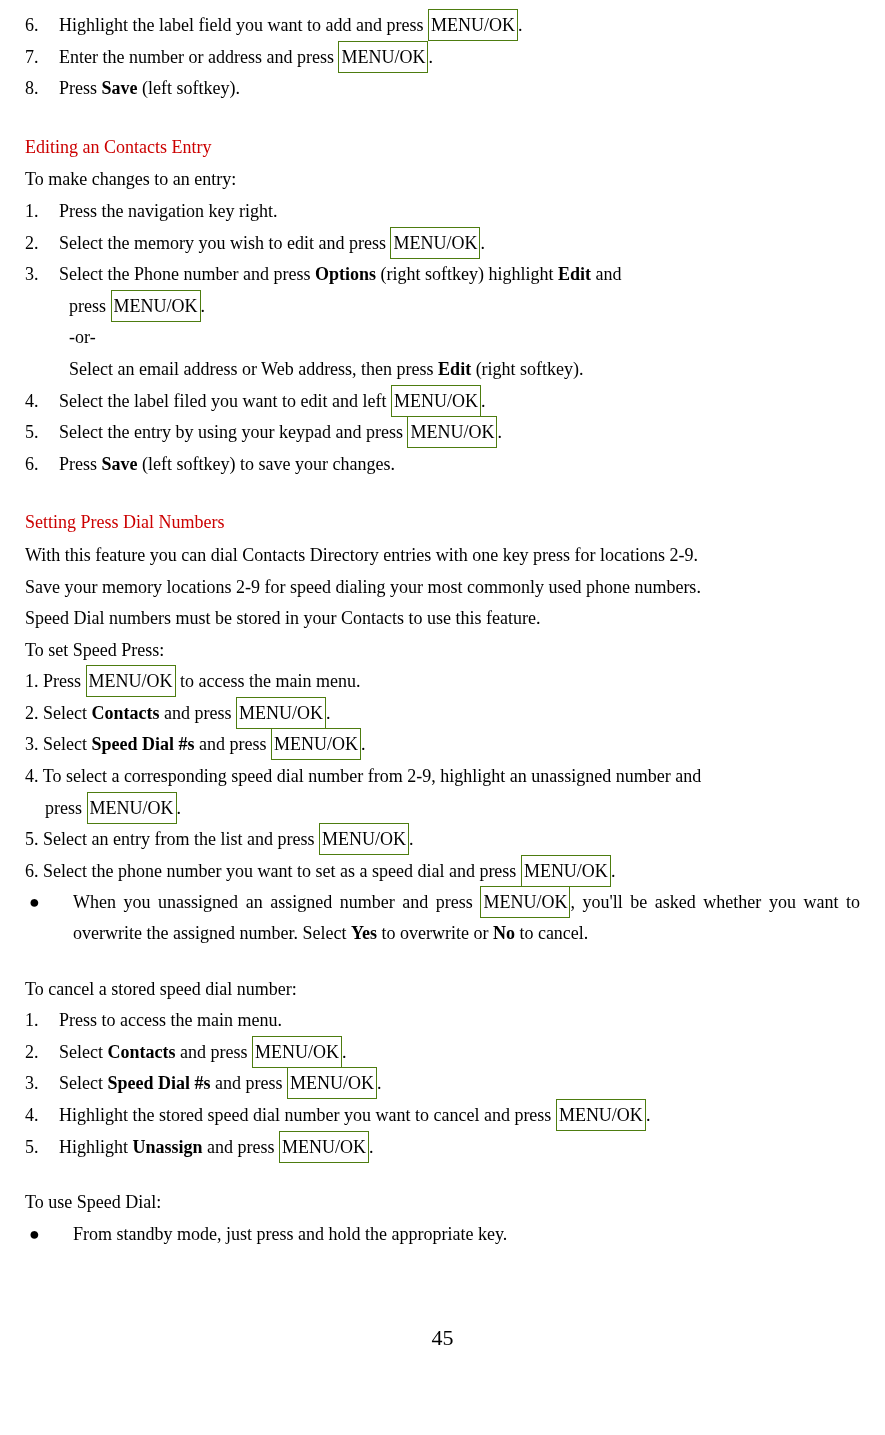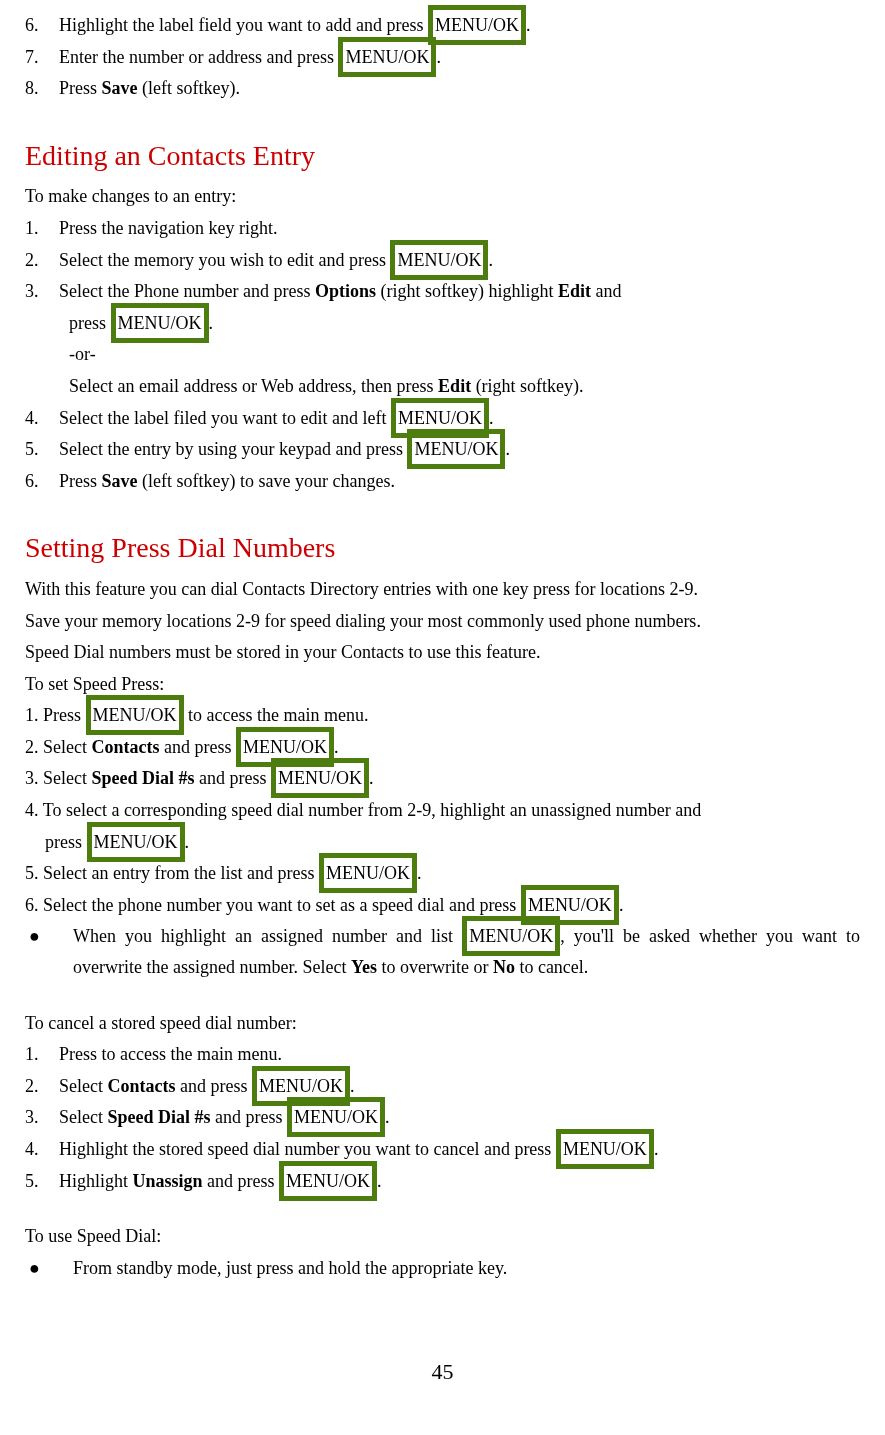--- a/index.html
+++ b/index.html
@@ -7,26 +7,26 @@
       font-size: 18px;
       line-height: 1.7;
       max-width: 885px;
       margin: 0 auto;
       padding: 10px 25px 20px 25px;
       color: #000;
       background: #fff;
     }
     .section-heading {
       color: #c00;
-      font-size: 28px;
+      font-size: 18px;
       margin-top: 28px;
       margin-bottom: 2px;
     }
     .boxed {
-      border: 5px solid #4d7c0f;
+      border: 1px solid #4d7c0f;
       padding: 5px 2px;
     }
     .bold {
       font-weight: bold;
     }
     .ol-item {
       display: flex;
       align-items: flex-start;
       margin-bottom: 1px;
     }
@@ -155,21 +155,21 @@
 </div>
 <div class="para">
   <span>5. Select an entry from the list and press </span><span class="boxed">MENU/OK</span><span>.</span>
 </div>
 <div class="para">
   <span>6. Select the phone number you want to set as a speed dial and press </span><span class="boxed">MENU/OK</span><span>.</span>
 </div>
 <div class="bullet-item">
   <span class="bullet-mark">●</span>
   <span class="bullet-text">
-    <span>When you highlight an assigned number and list </span><span class="boxed">MENU/OK</span><span>, you'll be asked whether you want to overwrite the assigned number. Select </span><span class="bold">Yes</span><span> to overwrite or </span><span class="bold">No</span><span> to cancel.</span>
+    <span>When you unassigned an assigned number and press </span><span class="boxed">MENU/OK</span><span>, you'll be asked whether you want to overwrite the assigned number. Select </span><span class="bold">Yes</span><span> to overwrite or </span><span class="bold">No</span><span> to cancel.</span>
   </span>
 </div>
 
 <div class="spacer"></div>
 
 <div class="para">To cancel a stored speed dial number:</div>
 
 <div class="ol-item">
   <span class="ol-num">1.</span>
   <span class="ol-text">Press to access the main menu.</span>

